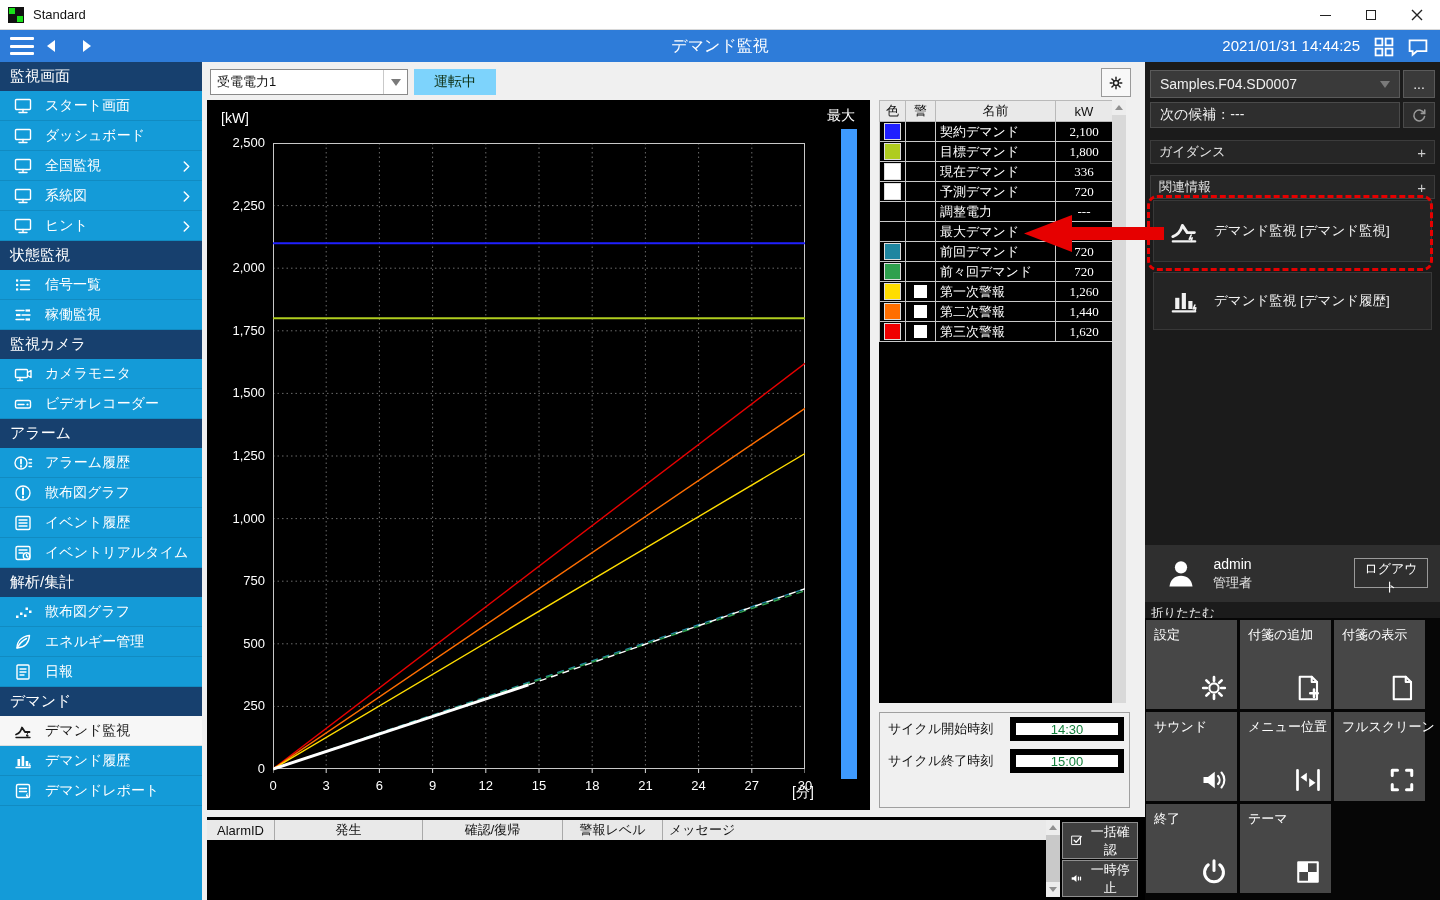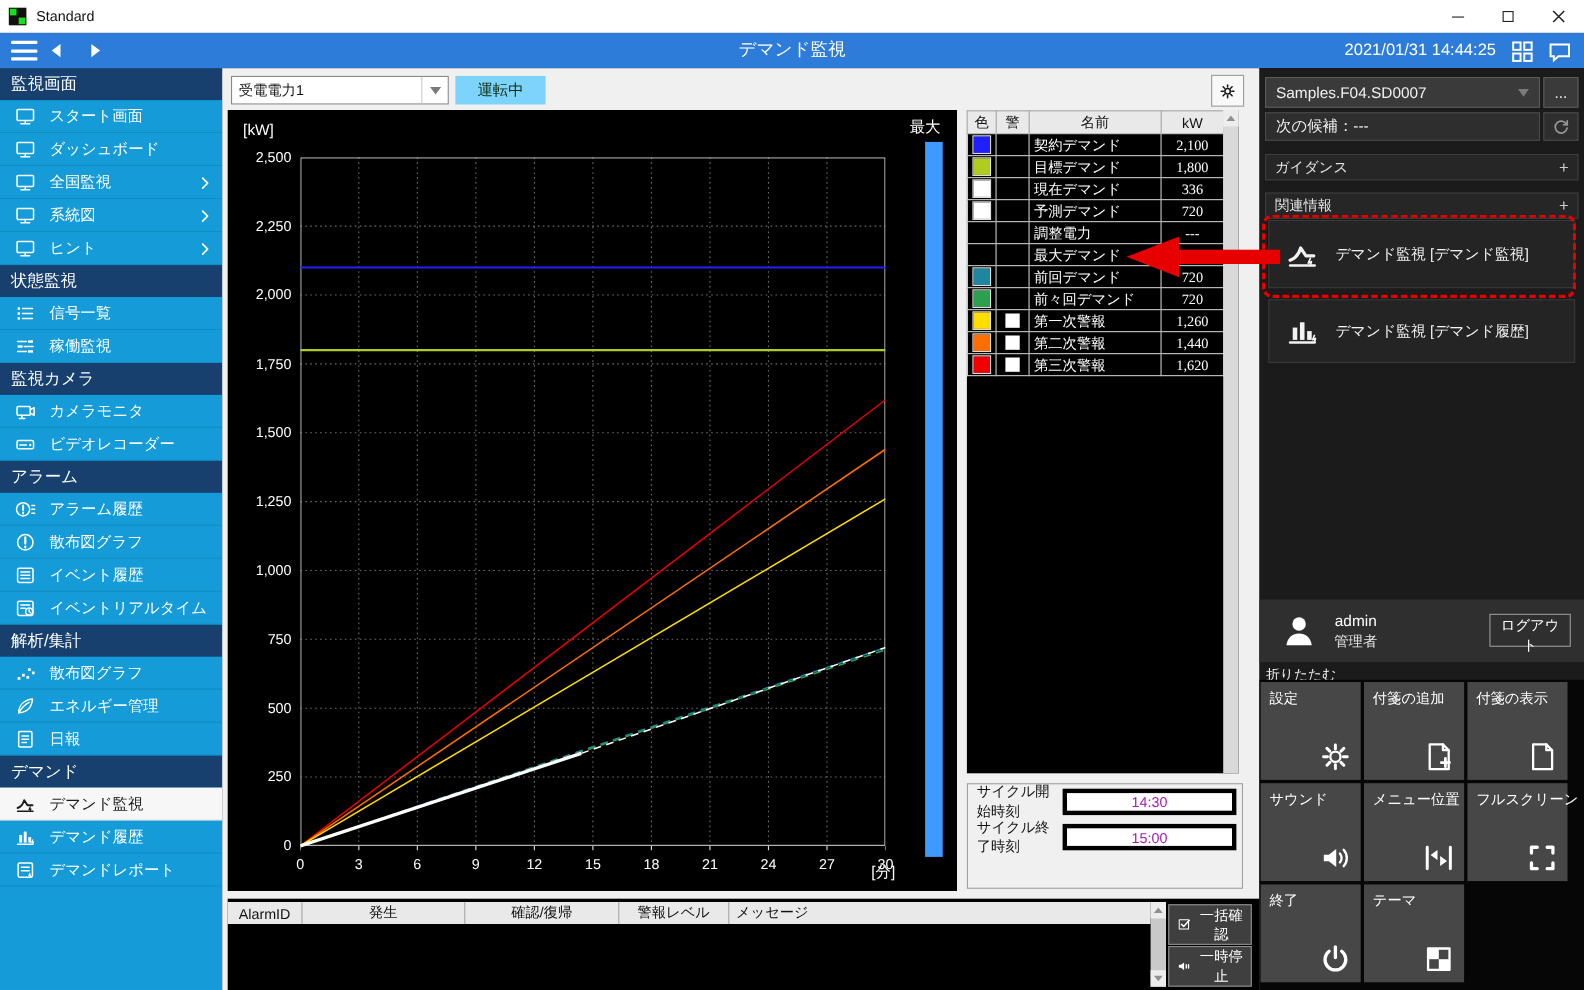--- a/index.html
+++ b/index.html
@@ -67,21 +67,21 @@
   .chkbox{width:13px;height:13px;margin:0 auto;background:#FFF;}
   .lg-scroll{position:absolute;left:233px;top:0;width:14px;height:603px;background:#D9D9D9;}
   .scroll-btn{position:absolute;left:0;width:14px;height:15px;background:#EDEDED;display:flex;align-items:center;justify-content:center;}
   .tri-up-s{width:0;height:0;border-left:4px solid transparent;border-right:4px solid transparent;border-bottom:5px solid #909090;}
   .tri-down-s{width:0;height:0;border-left:4px solid transparent;border-right:4px solid transparent;border-top:5px solid #909090;}
 
   
   .cycle{position:absolute;left:677px;top:650px;width:251px;height:96px;background:#F0F0F0;border:1px solid #A0A0A0;}
   .cy-row{position:absolute;left:8px;right:5px;height:24px;display:flex;align-items:center;}
   .cy-label{font-size:13px;color:#111;flex:1;}
-  .cy-value{width:158px;height:24px;background:#FFF;border:4px solid #000000;font-size:13px;color:#a21caf;
+  .cy-value{width:114px;height:24px;background:#FFF;border:6px solid #000000;font-size:13px;color:#15803d;
             display:flex;align-items:center;justify-content:center;}
 
   
   .alarm{position:absolute;left:5px;top:755px;width:938px;height:83px;background:#000;}
   .al-header{position:absolute;left:0;top:3px;width:839px;height:20px;display:flex;background:#E9E9E9;}
   .al-hcell{height:20px;font-size:13px;color:#111;display:flex;align-items:center;justify-content:center;border-right:1px solid #A9A9A9;}
   .al-hcell.last{justify-content:flex-start;padding-left:6px;border-right:none;}
   .al-scroll{position:absolute;left:839px;top:3px;width:14px;height:77px;background:#C9C9C9;}
   .al-btn{position:absolute;left:855px;width:76px;height:37px;background:#3F3F3F;border:1px solid #8F8F8F;color:#FFF;
           font-size:13px;display:flex;align-items:center;gap:6px;padding-left:7px;cursor:pointer;}

